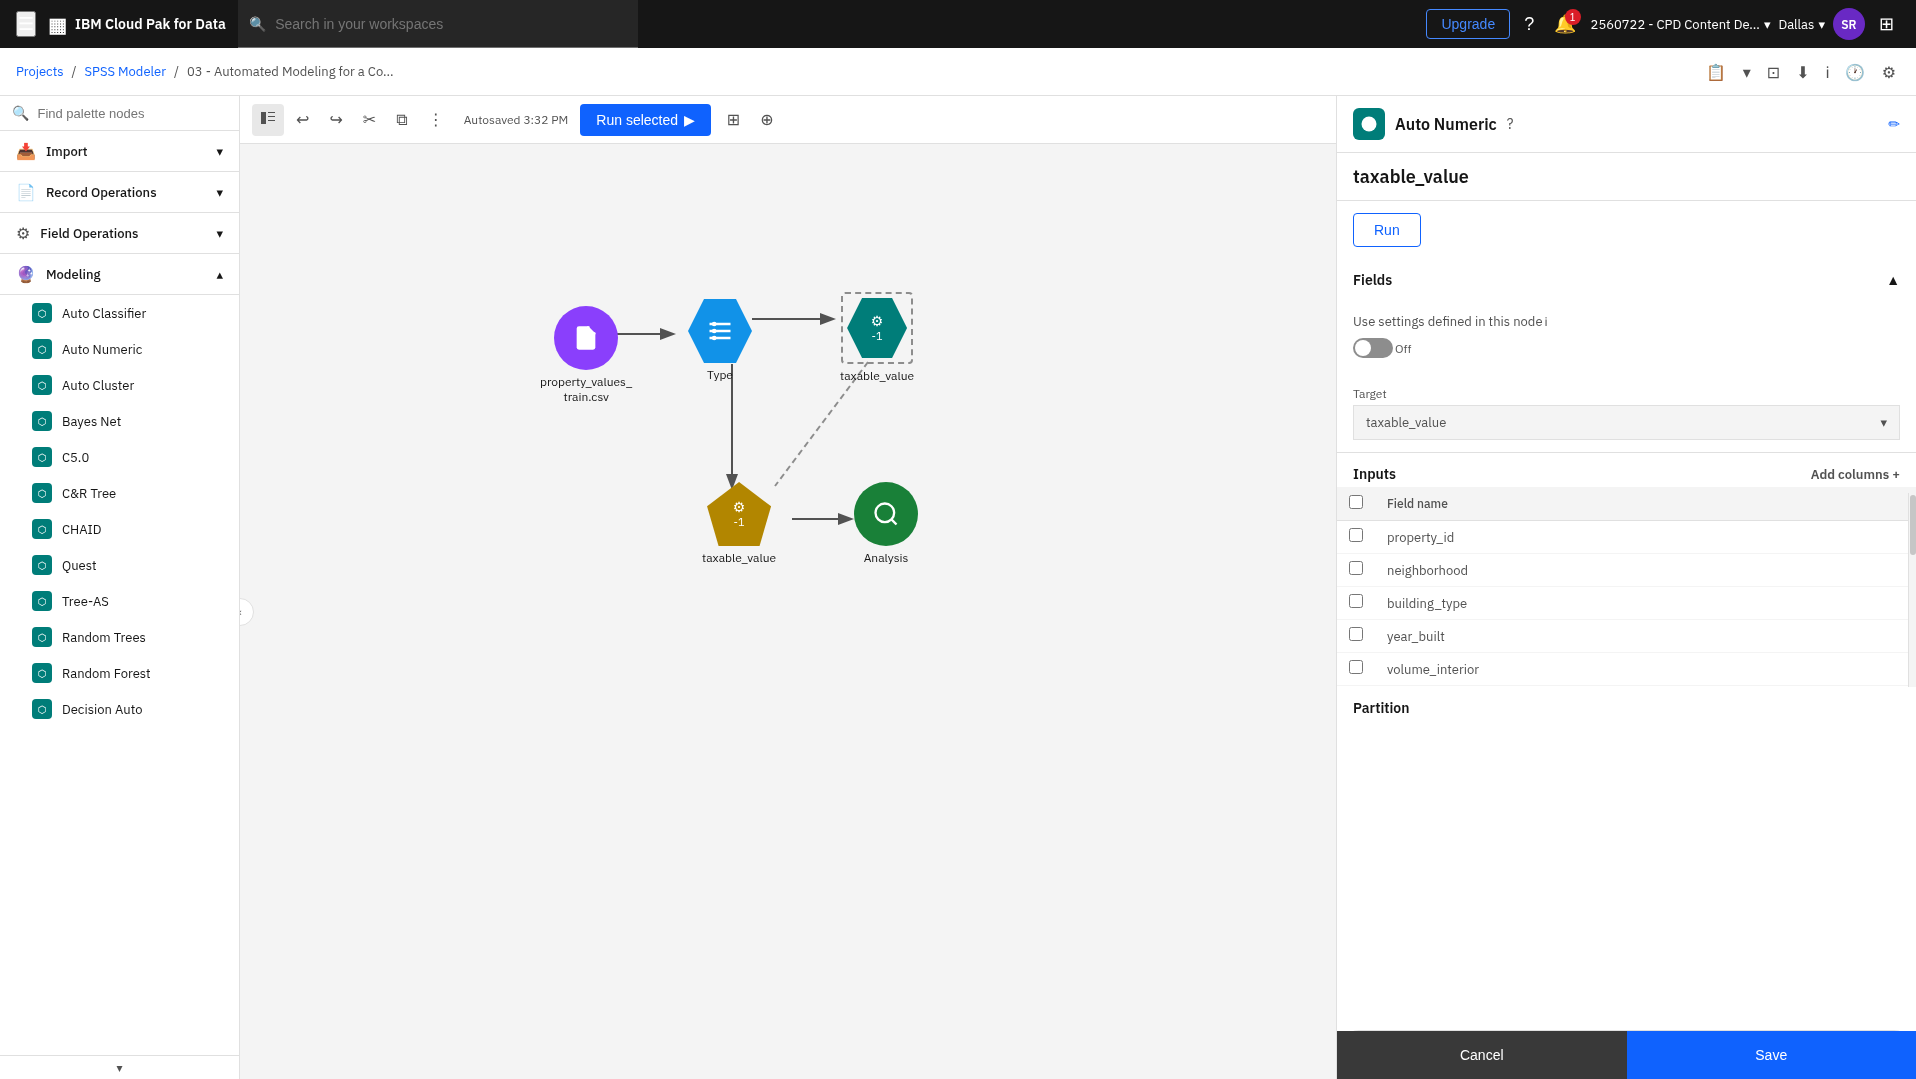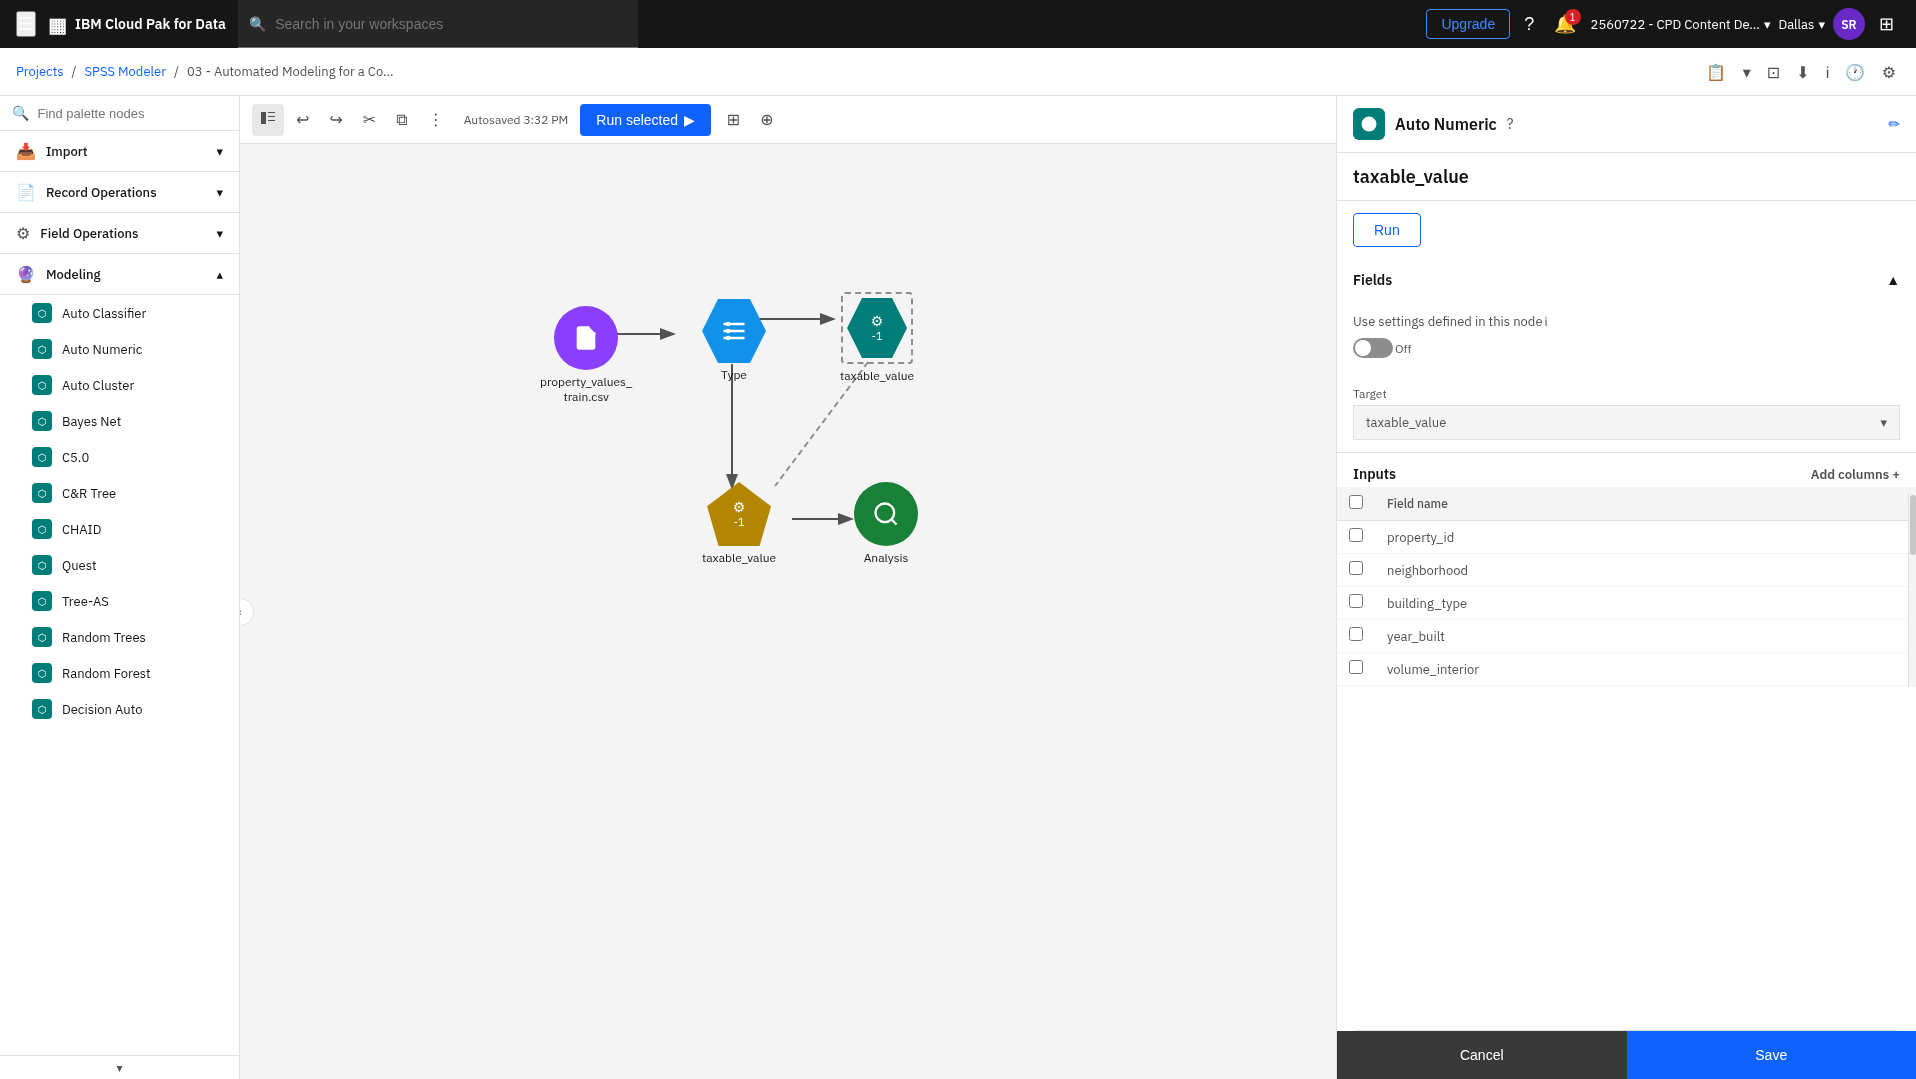--- a/index.html
+++ b/index.html
@@ -413,21 +413,21 @@
           <svg width="28" height="28" viewBox="0 0 24 24" fill="white">
               <path d="M14 2H6a2 2 0 0 0-2 2v16a2 2 0 0 0 2 2h12a2 2 0 0 0 2-2V8z"></path>
               <polyline points="14 2 14 8 20 8" fill="none" stroke="white" stroke-width="2"></polyline>
               <line x1="16" y1="13" x2="8" y2="13" stroke="white" stroke-width="1.5"></line>
               <line x1="16" y1="17" x2="8" y2="17" stroke="white" stroke-width="1.5"></line>
             </svg>
         </div>
         <div class="node-label">property_values_<br>train.csv</div>
       </div>
 
-      <div class="flow-node" style="left:462px; top:155px;">
+      <div class="flow-node" style="left:448px; top:155px;">
         <div class="node-shape shape-hex" style="background:#1192e8; width:64px; height:64px;">
           <svg width="28" height="28" viewBox="0 0 24 24" fill="white">
               <path d="M3 6h18M3 12h18M3 18h18" stroke="white" stroke-width="2" fill="none"></path>
               <circle cx="7" cy="6" r="2" fill="white"></circle>
               <circle cx="7" cy="12" r="2" fill="white"></circle>
               <circle cx="7" cy="18" r="2" fill="white"></circle>
             </svg>
         </div>
         <div class="node-label">Type</div>
       </div>
@@ -574,20 +574,23 @@
     </tr>
             </tbody>
         </table>
       </div>
 
       <div style="position:absolute; right:0; top:40px; bottom:0; width:8px; background:#f4f4f4; border-left:1px solid #e0e0e0;">
         <div style="width:6px; height:60px; background:#c6c6c6; border-radius:3px; margin:2px auto;"></div>
       </div>
     </div>
 
+    <div class="partition-section">
+      <span>Partition</span>
+    </div>
 
     <div class="panel-footer" style="margin-top:auto;">
       <button class="cancel-btn">Cancel</button>
       <button class="save-btn">Save</button>
     </div>
   </div>
 
 </div>
 
 </body></html>

